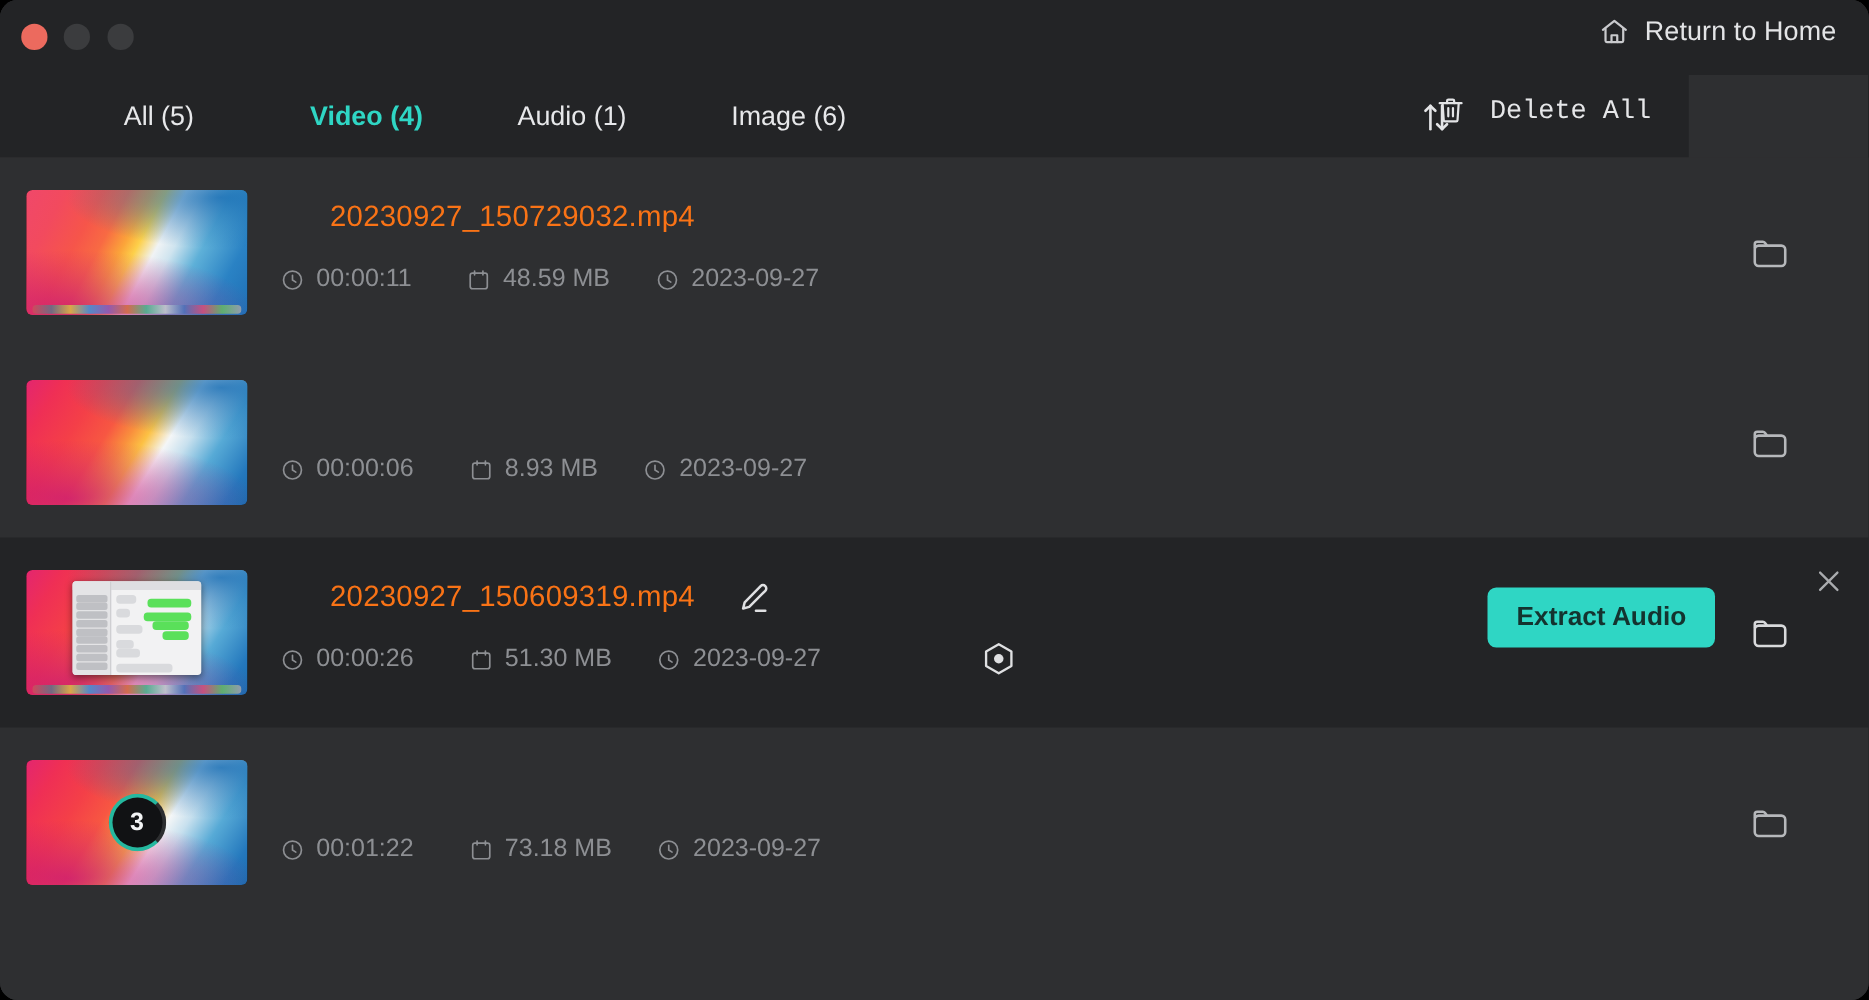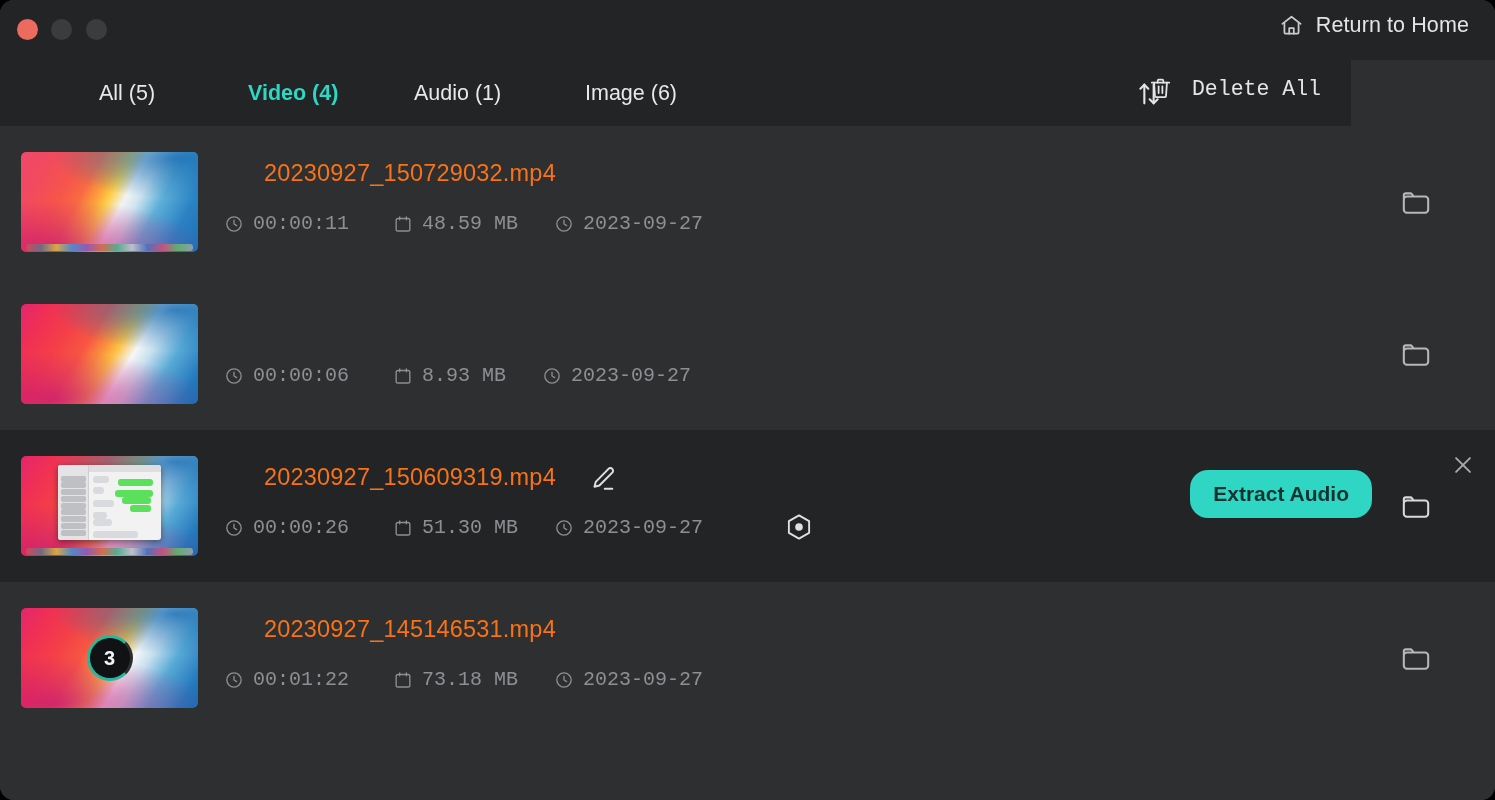--- a/index.html
+++ b/index.html
@@ -160,38 +160,38 @@
 
   .fname {
     position: absolute; left: 224px; top: 34px;
     font-size: 23.5px; color: #f97316; letter-spacing: .2px;
     white-space: nowrap;
     margin-left: 40px;
   }
   .meta {
     position: absolute; left: 224px; top: 86px;
     display: flex; align-items: flex-end;
-    color: #8d8f93; font-size: 20px; white-space: nowrap; font-family: Liberation Mono, monospace;
+    color: #8d8f93; font-size: 20px; white-space: nowrap;
   }
   .meta .cell { display: flex; align-items: center; gap: 9px; }
   .meta .gap-a { width: 44px; } .meta .gap-b { width: 36px; }
 
   .edit-icon {
     position: absolute; top: 34px; cursor: pointer;
     width: 30px; height: 30px;
   }
   .cfg-icon {
     position: absolute; top: 82px; cursor: pointer;
     width: 30px; height: 30px;
   }
   .extract-btn {
     position: absolute; top: 40px; right: 123px;
     background: #2fd6c4; color: #14332f;
     font-size: 21px; font-weight: bold;
-    padding: 12px 23px; border: none; border-radius: 18px;
+    padding: 12px 23px; border: none; border-radius: 7px;
     cursor: pointer; white-space: nowrap;
     font-family: "Liberation Sans", sans-serif;
   }
   .folder-icon {
     position: absolute; right: 62px; top: 60px;
     width: 34px; height: 34px; cursor: pointer;
   }
   .close-icon {
     position: absolute; right: 19px; top: 22px;
     width: 26px; height: 26px; cursor: pointer;
@@ -456,21 +456,20 @@
     <div class="file-row" style="top:456px">
       <div class="thumb">
         <div class="thumb-inner">
           <div class="wp2"></div>
             <div class="wp-swirl"></div>
           <div class="countdown">
             <span>3</span>
           </div>
         </div>
       </div>
-      <div class="fname">20230927_145146531.mp4</div>
       <div class="meta">
         <span class="cell">
           <span>
             <svg width="20" height="20" viewBox="0 0 24 24" fill="none" stroke="#8d8f93" stroke-width="1.6" stroke-linecap="round">
               <circle cx="12" cy="12" r="8.6"></circle>
                 <path d="M12 7.4V12l3.2 2"></path>
             </svg>
             </span>
           <span>00:01:22</span>
         </span>

